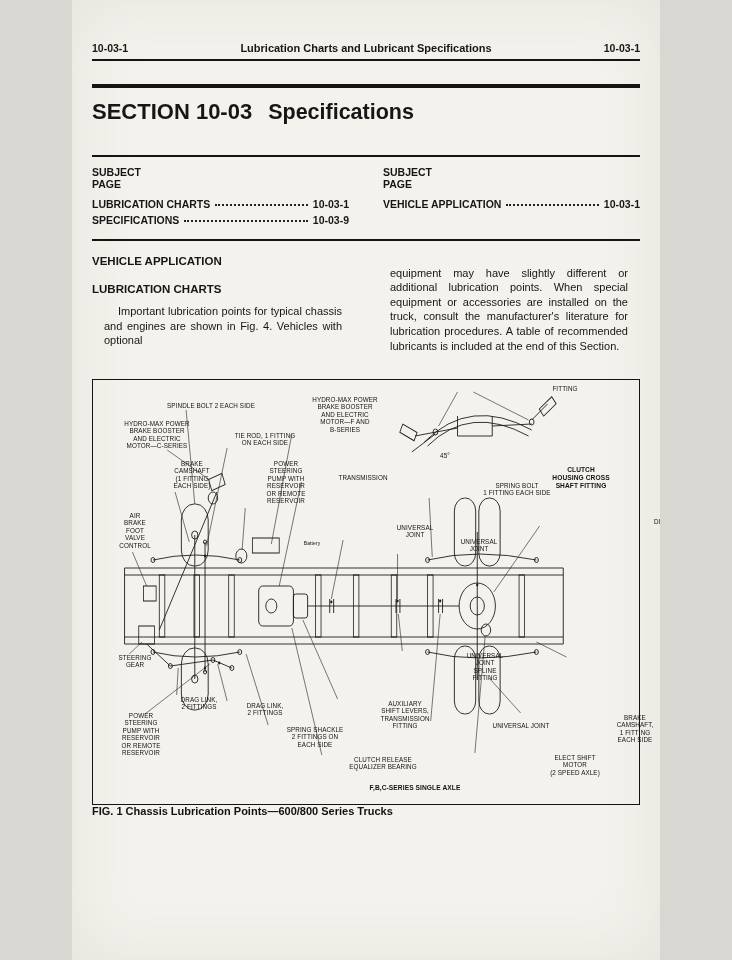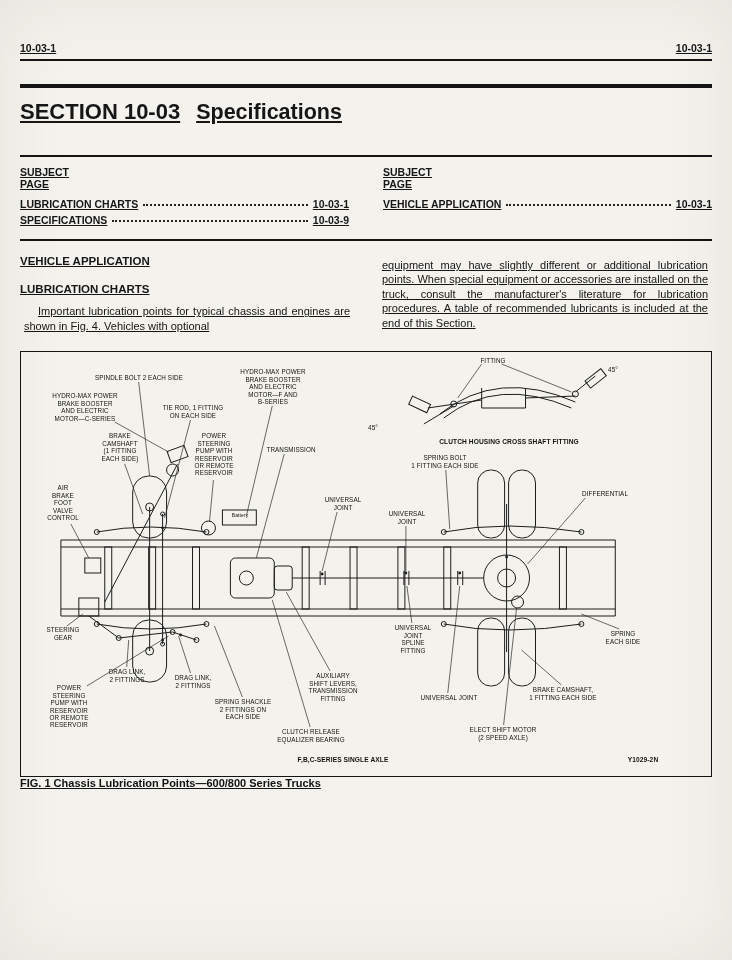--- a/index.html
+++ b/index.html
@@ -1,24 +1,23 @@
 <!DOCTYPE html>
 <html><head>
 <meta charset="utf-8">
 <style>
   html,body { margin:0; padding:0; background:#d8d7d2; }
   .page {
-    width:732px; height:960px; box-sizing:border-box;
+    width:588px; height:960px; box-sizing:border-box;
     margin:0 auto; padding:0 20px; position:relative;
     background:#f3f2ec;
     box-shadow: inset 0 0 70px rgba(60,60,50,0.08);
     font-family:"Liberation Sans", sans-serif;
     color:#161616;
     overflow:hidden;
-    text-decoration:underline;
   }
   
   .running-head { display:flex; justify-content:space-between; align-items:baseline;
     padding-top:42px; font-weight:bold; font-size:10.5px; }
   .rh-title { font-size:11px; }
   
   .rule { background:#141414; }
   .rule.thin  { height:2px; margin-top:5px; }
   .rule.thick { height:4px; margin-top:23px; }
   .rule.med   { height:2px; }
@@ -33,21 +32,21 @@
   .toc-col { flex:1; }
   .toc-head { display:flex; justify-content:space-between; margin-bottom:8px;flex-direction:column; }
   .toc-row  { display:flex; align-items:baseline; margin-top:4px; }
   .toc-row .leader { flex:1; border-bottom:2px dotted #222; margin:0 5px; transform:translateY(-2px); }
   .rule.after-toc { margin-top:13px; }
   
   .body-cols { display:flex; gap:24px; margin-top:13px; font-size:11px; line-height:1.32; }
   .col { flex:1; }
   .col h3 { font-size:11.5px; margin:0 0 5px; }
   .col h3.second { margin-top:13px; }
-  .col p { margin:4px; text-align:justify; }
+  .col p { margin:12px; text-align:justify; }
   .col p.noindent { text-align:left; margin-top:2px; }
   .col p.indent { text-indent:14px; margin-top:7px; }
   
   .fig { margin:14px 0 0; }
   .fig-box { position:relative; height:424px; border:1.5px solid #141414; }
   .fig-box svg { position:absolute; inset:0; width:100%; height:100%; }
   .label-layer { position:absolute; inset:0; }
   .fig-label {
     position:absolute; transform:translateX(-50%);
     font-size:6.3px; line-height:1.18; letter-spacing:0.1px;
@@ -57,20 +56,21 @@
   .fig-label.small { font-size:5px; }
   figcaption { font-weight:bold; font-size:11px; color:#121212; }
 </style>
 </head>
 <body>
 
 <div class="page">
 
   <header class="running-head">
     <span>10-03-1</span>
+    <span class="rh-title">Lubrication Charts and Lubricant Specifications</span>
     <span>10-03-1</span>
   </header>
 
   <div class="rule thin"></div>
   <div class="rule thick"></div>
 
   <div class="section-title">
     <span class="sec-num">SECTION 10-03</span>
     <span class="sec-text">
       <span class="line">Specifications</span>

